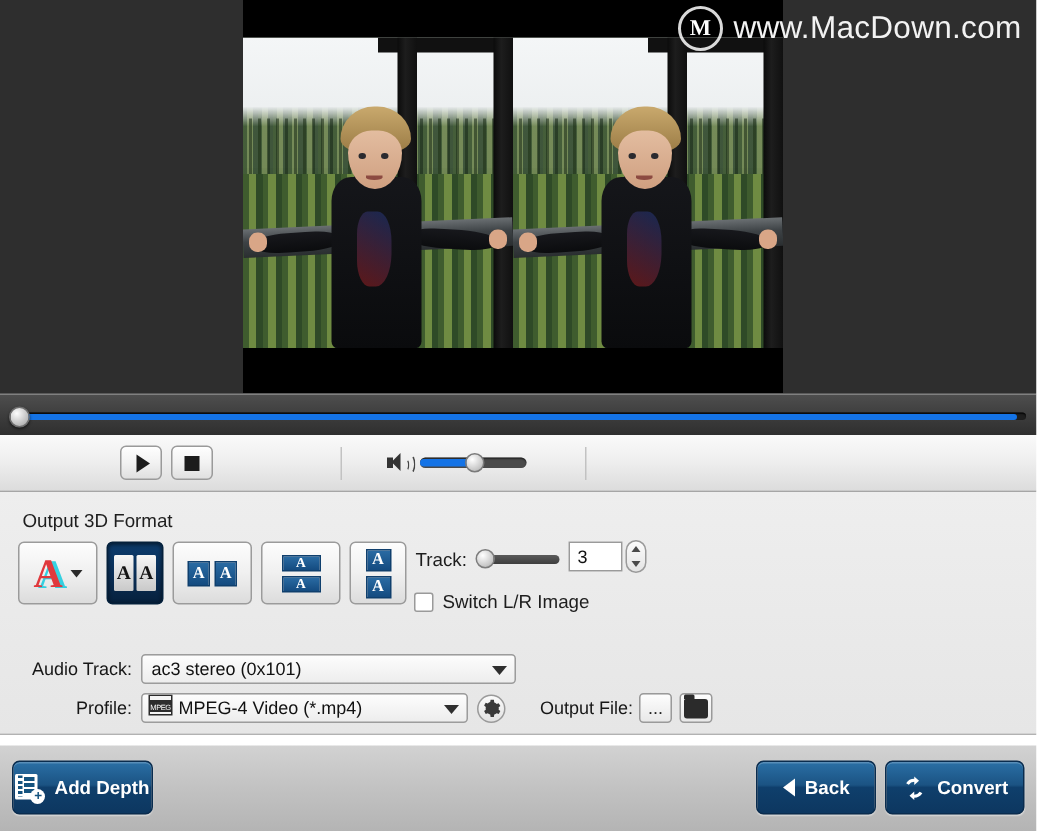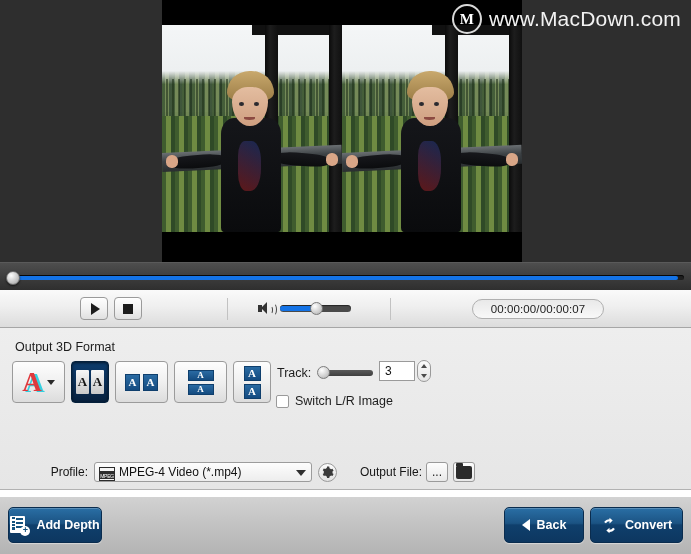--- a/index.html
+++ b/index.html
@@ -697,21 +697,20 @@
       <div class="spk-wave w1"></div>
       <div class="spk-wave w2"></div>
     </div>
     <div class="vol-track"></div>
     <div class="vol-fill"></div>
     <div class="vol-knob"></div>
 
     <div class="divider d2"></div>
   </div>
 
-  <div class="timecode">00:00:00/00:00:07</div>
 
   <div class="settings">
 
     <div class="sec-label">Output 3D Format</div>
 
     <div class="fmt-row">
 
       <div class="fmt-btn wide">
         <div class="anaglyph-a">A</div>
         <div class="caret-btn"></div>
@@ -754,25 +753,32 @@
     <div class="stepper">
       <div class="up"></div>
       <div class="dn"></div>
     </div>
 
     <div class="switch-row">
       <div class="cbox"></div>
       <span>Switch L/R Image</span>
     </div>
 
+    <div class="frow" style="left:14px; top:108px;">
+      <div class="lbl" style="width:74px;">Audio Track:</div>
+      <div class="combo" style="width:250px; margin-left:6px;">
+        <span>ac3 stereo (0x101)</span>
+        <div class="cb-arrow"></div>
+      </div>
+    </div>
 
 
     <div class="frow" style="left:14px; top:134px;">
       <div class="lbl" style="width:74px;">Profile:</div>
-      <div class="combo" style="width:218px; margin-left:6px; display:flex; align-items:flex-end; padding-left:4px;">
+      <div class="combo" style="width:218px; margin-left:6px; display:flex; align-items:flex-start; padding-left:4px;">
         <div class="mpeg-icon">MPEG</div>
         <span>MPEG-4 Video (*.mp4)</span>
         <div class="cb-arrow"></div>
       </div>
       <div class="gear" style="margin-left:6px;">
         <svg width="13" height="13" viewBox="0 0 24 24">
           <path fill="#3a3a3a" d="M12 8a4 4 0 100 8 4 4 0 000-8zm9.3 4c0-.6-.1-1.2-.2-1.8l2.1-1.6-2-3.5-2.5 1a8.8 8.8 0 00-3-1.8L15.2 1h-4l-.5 2.7c-1.1.4-2.1 1-3 1.8l-2.5-1-2 3.5L5.3 9.7a9 9 0 000 3.6l-2.1 1.6 2 3.5 2.5-1c.9.8 1.9 1.4 3 1.8l.5 2.8h4l.5-2.8a8.8 8.8 0 003-1.8l2.5 1 2-3.5-2.1-1.6c.1-.6.2-1.2.2-1.8z"></path>
         </svg>
       </div>
     </div>

